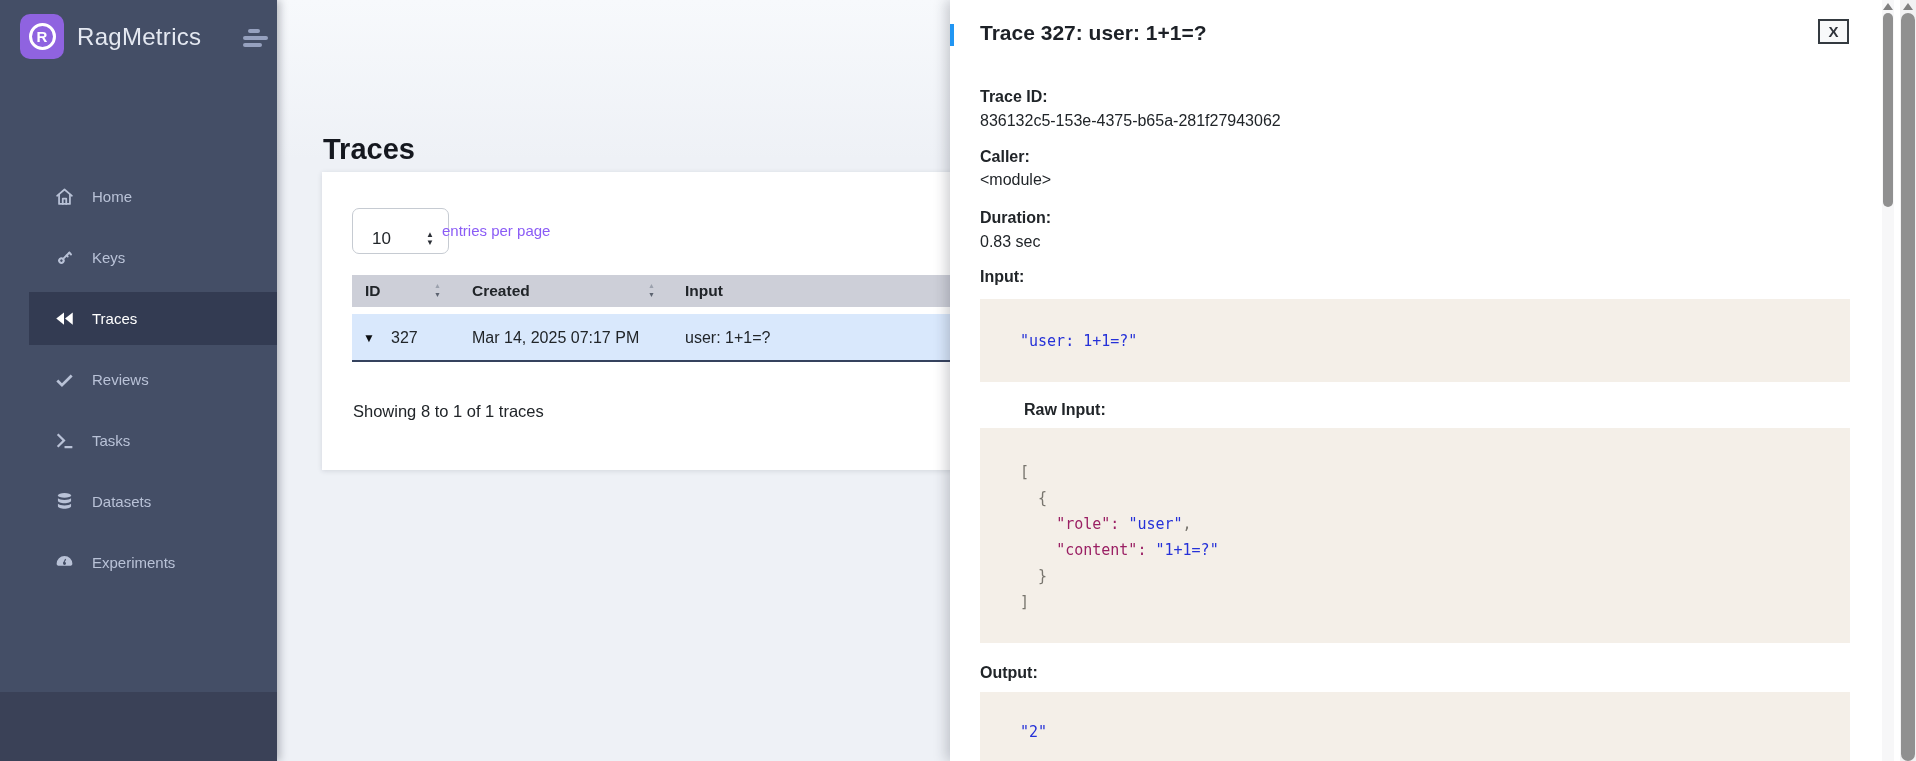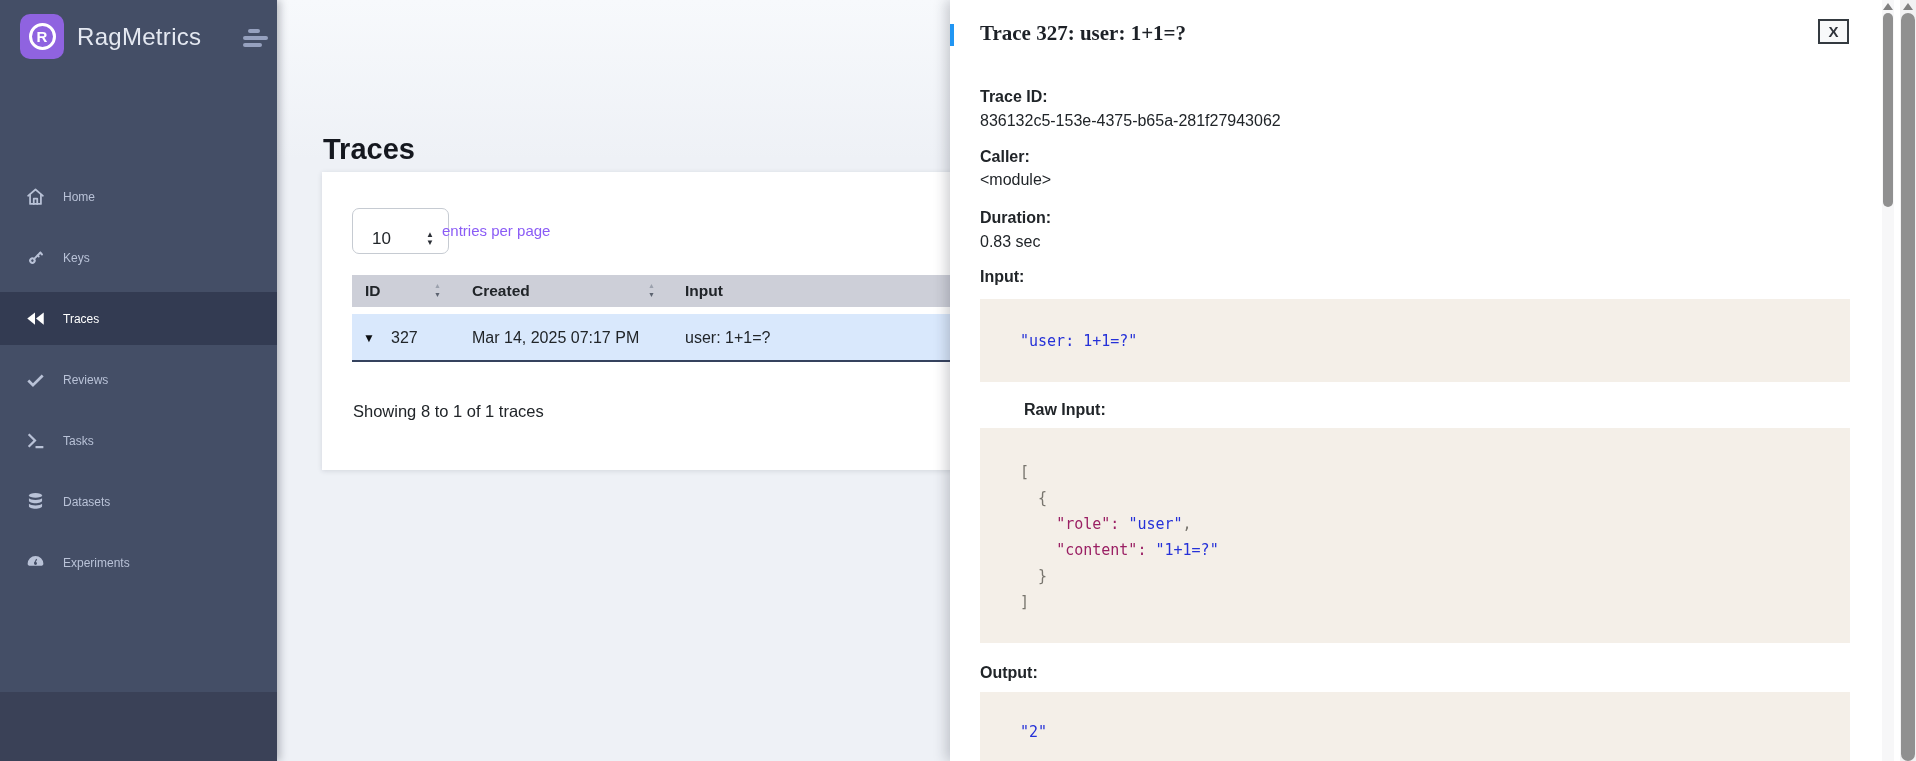--- a/index.html
+++ b/index.html
@@ -18,21 +18,21 @@
                color:#fff; font-weight:bold; font-size:15px; line-height:1; }
   .brand-text { margin-left:13px; color:#e4e8f1; font-size:24px; letter-spacing:.3px; }
   .menu-icon { position:absolute; left:243px; top:29px; width:25px; cursor:pointer; }
   .menu-icon i { display:block; height:4px; border-radius:2px; background:#96a1bf; margin-bottom:3px; }
   .menu-icon .b1 { width:12px; margin-left:5px; }
   .menu-icon .b2 { width:25px; }
   .menu-icon .b3 { width:19px; }
 
   .nav { position:absolute; top:170px; left:0; width:100%; }
   .nav-item { height:53px; margin-bottom:8px; display:flex; align-items:center;
-              padding-left:24px; color:#b9c2d7; font-size:12px; cursor:pointer; }
+              padding-left:24px; color:#b9c2d7; font-size:15px; cursor:pointer;margin-left:29px; }
   .nav-item.active { background:#333b52; color:#ffffff; }
   .nav-icon { width:22px; height:22px; margin-right:17px; display:flex; align-items:center; justify-content:center; }
   .nav-icon svg { width:21px; height:21px; }
 
   
   .main { position:absolute; left:277px; top:0; width:1639px; height:761px;
           background:linear-gradient(180deg,#f7f9fc 0px,#eef1f6 160px); }
   .page-title { position:absolute; left:46px; top:133px; font-size:29px; font-weight:700; color:#15181f; }
   .card { position:absolute; left:45px; top:172px; width:640px; height:298px; background:#ffffff;
           box-shadow:0 1px 5px rgba(40,50,70,.14); }
@@ -55,21 +55,21 @@
           border-bottom:2px solid #35425e; cursor:pointer; }
   .td { position:absolute; top:0; height:48px; display:flex; align-items:center; font-size:16px; color:#212529; }
   .expander { font-size:12px; color:#0c0e11; }
 
   .summary { position:absolute; left:31px; top:230px; font-size:16.5px; color:#212529; }
 
   
   .panel { position:absolute; left:950px; top:0; width:966px; height:761px; background:#ffffff;
            box-shadow:-4px 0 12px rgba(30,35,50,.22); z-index:10; }
   .accent-bar { position:absolute; left:0; top:24px; width:4px; height:22px; background:#2196f3; }
-  .panel-title { position:absolute; left:30px; top:21px; font-size:21px; font-weight:600; color:#1d2127;font-family:Liberation Serif, serif; }
+  .panel-title { position:absolute; left:30px; top:21px; font-size:21px; font-weight:600; color:#1d2127; }
   .close-btn { position:absolute; left:868px; top:19px; width:31px; height:25px;
                border:2px solid #343a40; background:#f8f9fa; font-size:15px; font-weight:700;
                color:#30343b; display:flex; align-items:center; justify-content:center; cursor:pointer; }
   .flabel { position:absolute; left:30px; font-size:16px; font-weight:700; color:#212529; line-height:19px; }
   .fvalue { position:absolute; left:30px; font-size:16px; color:#212529; line-height:19px; }
   .codeblock { position:absolute; left:30px; width:870px; background:#f4efe8;
                font-family:"DejaVu Sans Mono", monospace; font-size:15px; }
   .code-single { display:flex; align-items:center; padding-left:40px; color:#2531d8; }
   #input-block  { top:299px; height:83px; }
   #raw-block    { top:428px; height:215px; padding:31px 0 0 40px; white-space:pre; line-height:26px; }

